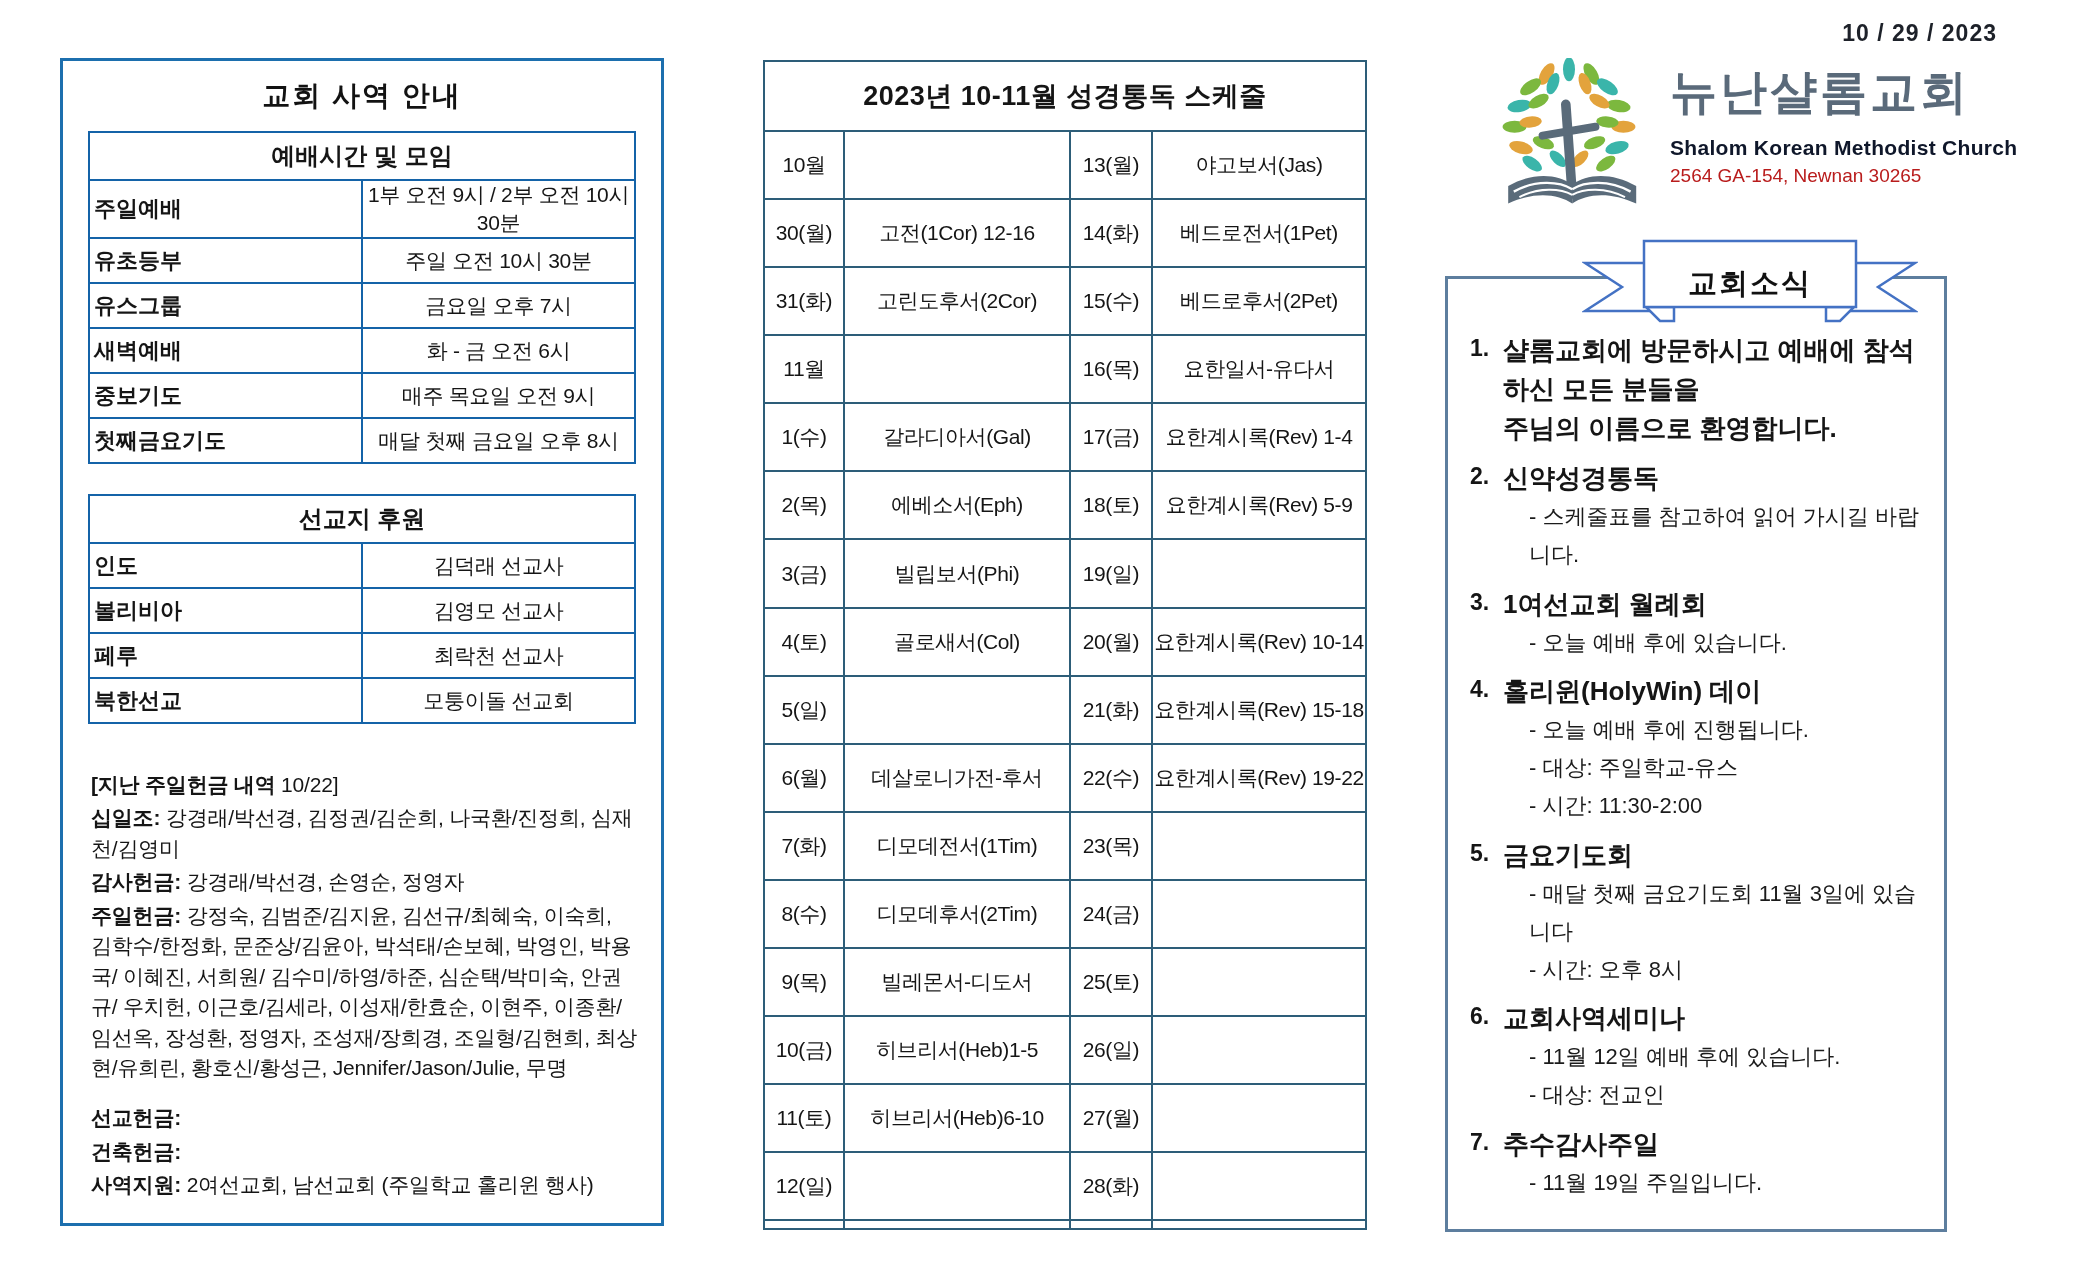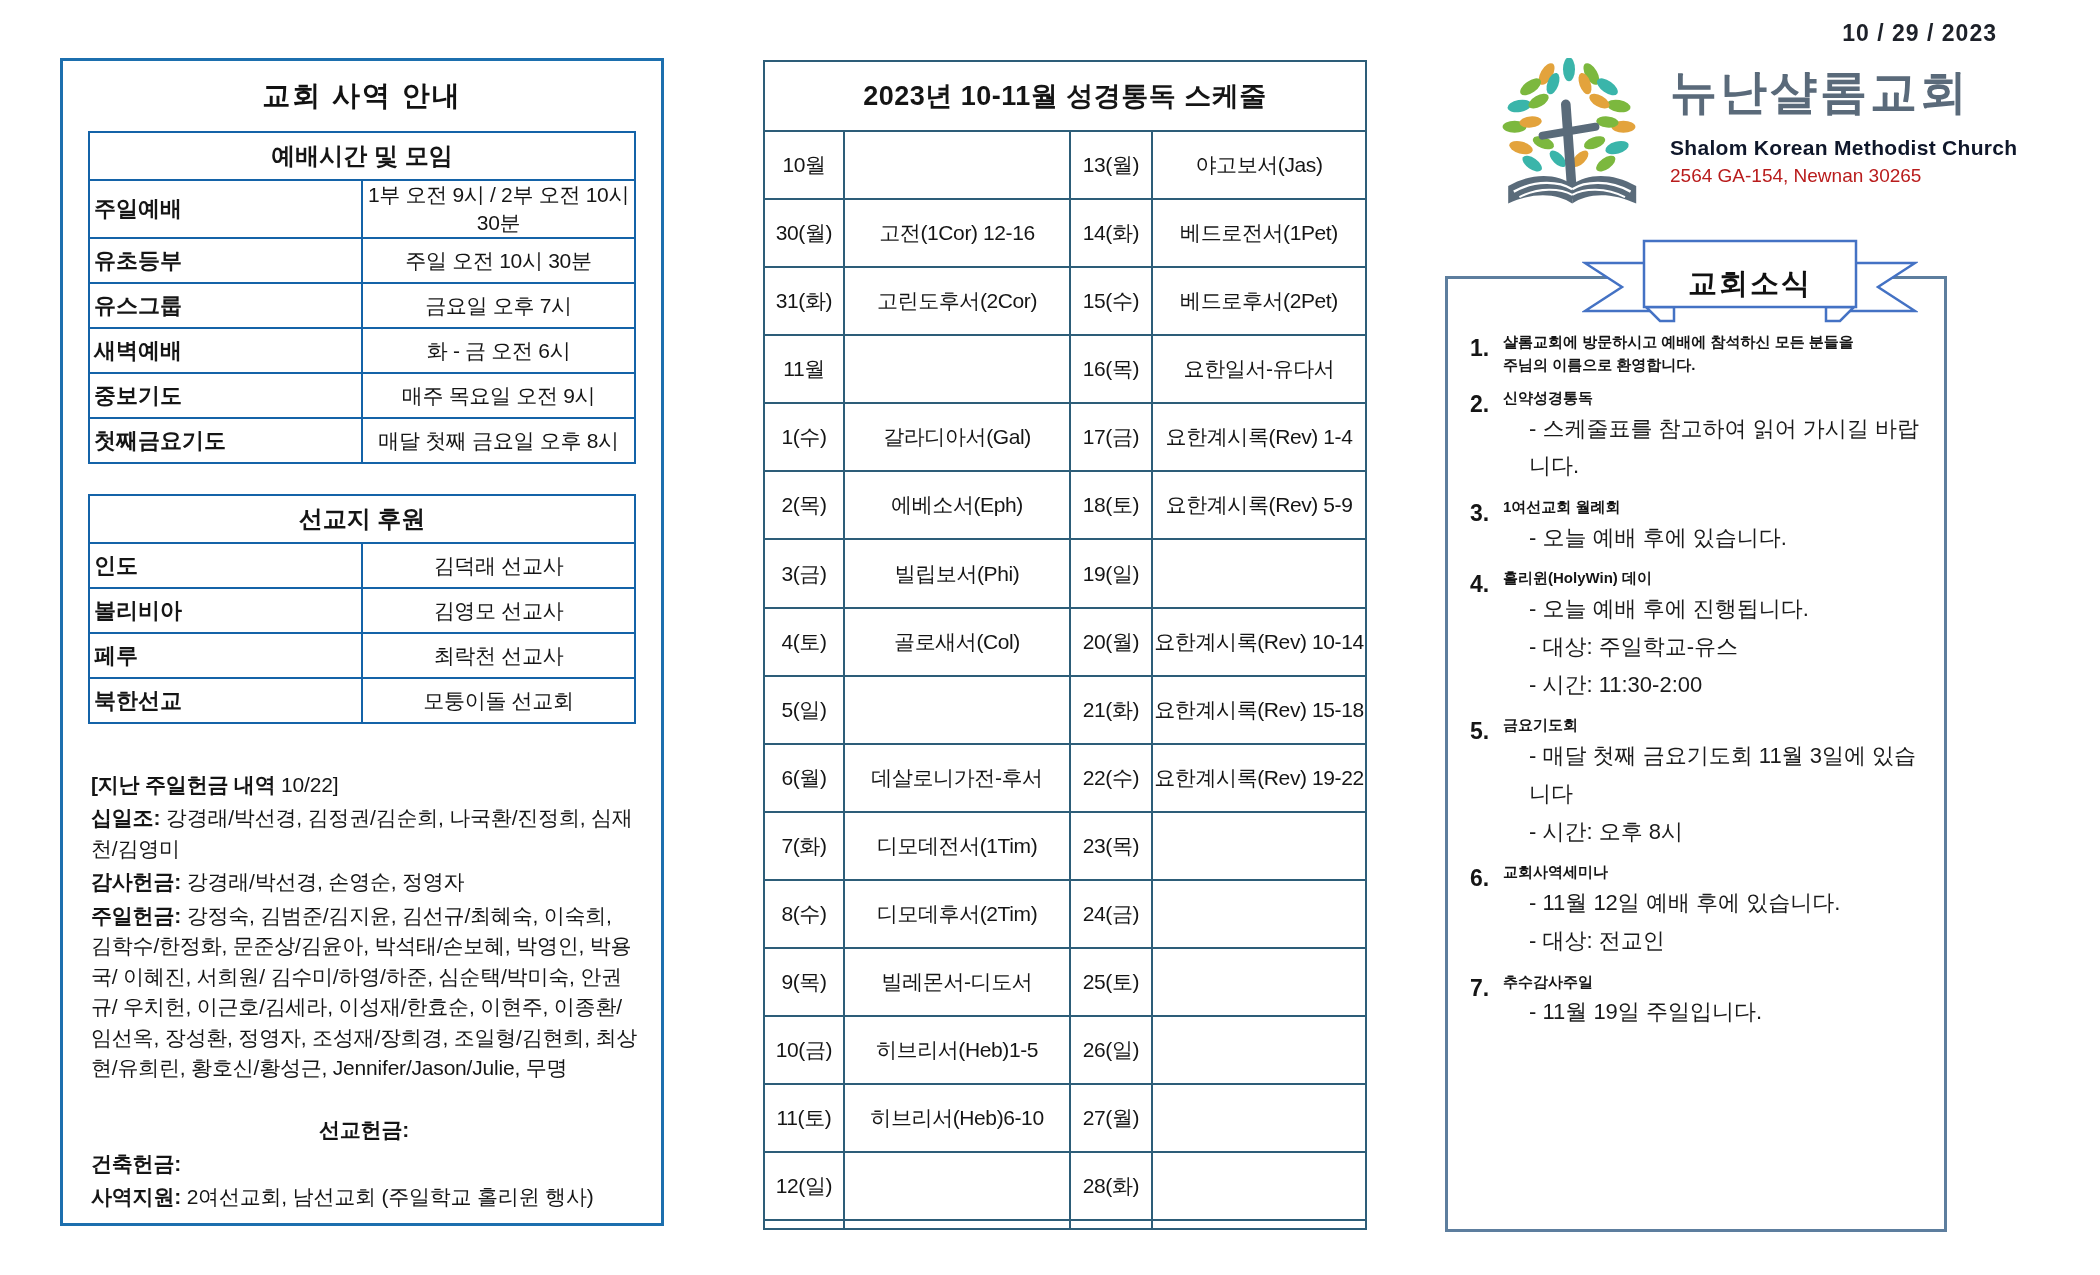--- a/index.html
+++ b/index.html
@@ -20,21 +20,21 @@
   table.ltable{
     border-collapse:collapse;margin:16px auto 0 auto;width:548px;table-layout:fixed;
   }
   table.ltable th,table.ltable td{border:2px solid #1463a8;padding:0 4px;overflow:hidden;}
   table.ltable th{font-size:24px;height:46px;font-weight:bold;}
   table.ltable td.lbl{width:158px;font-weight:bold;font-size:22px;text-align:left;height:43px;border-radius:15px;}
   table.ltable td.val{font-size:21px;text-align:center;letter-spacing:-0.3px;}
   table.ltable.mission{margin-top:30px;}
   .offering{margin:46px 24px 0 28px;font-size:21px;line-height:1.45;letter-spacing:-0.2px;}
   .off-line{margin-top:3px;}
-  .off-line.gap{margin-top:32px;text-align:center;}
+  .off-line.gap{margin-top:20px;}
   .off-line .olbl{font-weight:bold;}
   
   table.bible{
     position:absolute;left:763px;top:60px;width:602px;height:1170px;
     border-collapse:collapse;table-layout:fixed;background:#fff;
   }
   table.bible th,table.bible td{border:2px solid #2d5d78;overflow:hidden;}
   table.bible th.btitle{font-size:27px;font-weight:bold;height:66px;letter-spacing:0.5px;}
   table.bible td{font-size:21px;text-align:center;letter-spacing:-0.4px;}
   table.bible td.month{font-weight:normal;}
@@ -52,21 +52,21 @@
   .panel-right{
     position:absolute;left:1445px;top:276px;width:502px;height:956px;
     border:3px solid #5d7e9e;box-sizing:border-box;background:#fff;
   }
   .ribbon{position:absolute;left:134px;top:-42px;width:336px;height:104px;}
   .ribbon text{font-size:29px;font-weight:bold;fill:#111;letter-spacing:2px;}
   .news{padding:52px 20px 0 22px;}
   .news-item{display:flex;margin-bottom:11px;}
   .news-num{font-weight:bold;font-size:23px;width:33px;flex:none;line-height:1.5;}
   .news-body{flex:1;}
-  .news-title{font-weight:bold;font-size:15px;line-height:1.5;white-space:pre-line;}
+  .news-title{font-weight:bold;font-size:26px;line-height:1.5;white-space:pre-line;}
   .news-sub{font-size:22px;line-height:1.72;padding-left:26px;color:#1b1b1b;}
   .contact-box{
     position:absolute;left:44px;top:792px;width:404px;
     border:2px solid #2f76b5;padding:12px 16px 16px 18px;box-sizing:border-box;
   }
   .contact-title{font-weight:bold;font-size:23px;}
   .contact-line{font-size:22px;margin-left:28px;margin-top:9px;}
 </style>
 </head>
 <body>

